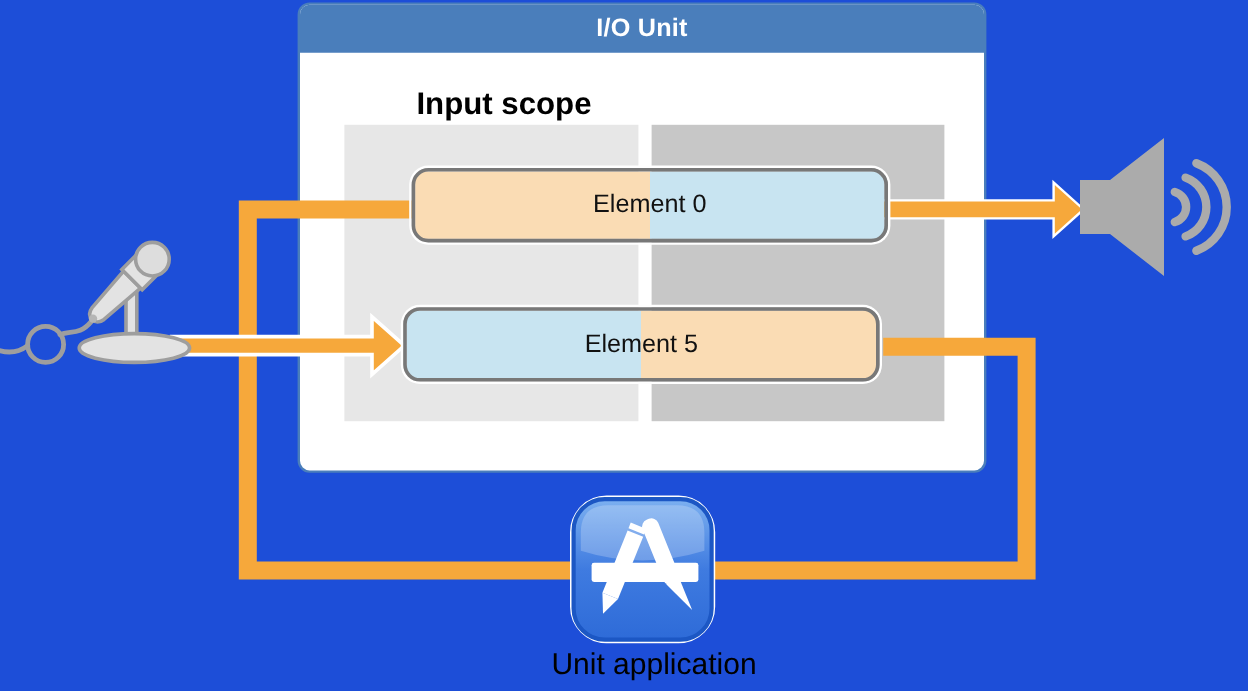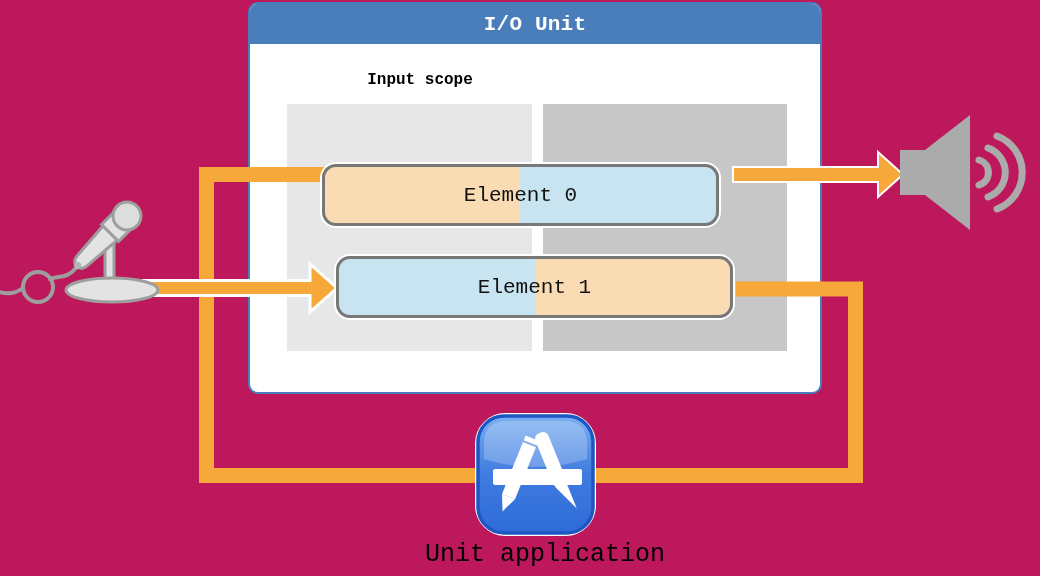--- a/index.html
+++ b/index.html
@@ -1,49 +1,49 @@
 <!DOCTYPE html>
 <html><head>
 <meta charset="utf-8">
 <style>
   html,body{margin:0;padding:0;background:#ffffff;}
   .stage{
-    position:relative;width:1040px;height:576px;background:#be185d;overflow:hidden;
-    font-family:Liberation Mono, monospace;
+    position:relative;width:1040px;height:576px;background:#1d4ed8;overflow:hidden;
+    font-family:Liberation Sans, sans-serif;
   }
   
   .io-unit{
     position:absolute;left:248px;top:2px;width:570px;height:388px;
     background:#ffffff;border:2px solid #4A7EBB;border-radius:10px;z-index:1;
   }
   .io-unit-header{
     height:40px;background:#4A7EBB;border-radius:8px 8px 0 0;
     display:flex;align-items:center;justify-content:center;
     color:#ffffff;font-weight:bold;font-size:21px;letter-spacing:.2px;
   }
   .scope-label{
     position:absolute;top:71px;width:250px;text-align:center;
-    font-weight:bold;font-size:16px;color:#000;z-index:1;
+    font-weight:bold;font-size:26px;color:#000;z-index:1;
   }
   .scope-label.input{left:295px;}
   .scope-label.output{left:535px;}
   .scope-panel{position:absolute;top:104px;height:247px;z-index:1;}
   .scope-panel.input{left:287px;width:245px;background:#E7E7E7;}
   .scope-panel.output{left:543px;width:244px;background:#C7C7C7;}
   
   .wires{position:absolute;left:0;top:0;z-index:2;pointer-events:none;}
   
   .element-box{
     position:absolute;width:397px;height:62px;box-sizing:border-box;
     border:3px solid #787878;border-radius:14px;
     display:flex;align-items:center;justify-content:center;
     font-size:21px;color:#111;z-index:3;
     box-shadow:0 0 0 2px #ffffff;
   }
-  .element-0{left:322px;top:140px;background:linear-gradient(to right,#FADCB4 0 50%,#C8E4F1 50% 100%);margin-top:24px;}
+  .element-0{left:343px;top:140px;background:linear-gradient(to right,#FADCB4 0 50%,#C8E4F1 50% 100%);}
   .element-1{left:336px;top:256px;background:linear-gradient(to right,#C8E4F1 0 50%,#FADCB4 50% 100%);}
   
   .icon-svg{position:absolute;z-index:4;}
   .mic-svg{left:-4px;top:190px;}
   .speaker-svg{left:893px;top:108px;}
   .app-svg{left:474px;top:412px;}
   .app-label{
     position:absolute;left:420px;top:540px;width:250px;text-align:center;
     font-size:25px;color:#000;z-index:4;
   }
@@ -69,21 +69,21 @@
 
     <polygon points="733,167 878,167 878,152 903,174.5 878,197 878,182 733,182" stroke="#ffffff" stroke-width="2" stroke-linejoin="miter" fill="#F6A83B"></polygon>
 
     <polygon points="143,280.5 310,280.5 310,264 337,288 310,312 310,295.5 143,295.5" stroke="#ffffff" stroke-width="3" stroke-linejoin="miter" fill="#F6A83B"></polygon>
   </svg>
 
   <div class="element-box element-0">
     <span>Element 0</span>
   </div>
   <div class="element-box element-1">
-    <span>Element 1</span>
+    <span>Element 5</span>
   </div>
 
   <svg class="icon-svg mic-svg" width="175" height="132" viewBox="0 0 175 132">
 
     <path d="M 80 78 C 70 90 62 85 54 89" fill="none" stroke="#9E9E9E" stroke-width="4" stroke-linecap="round"></path>
     <circle cx="42" cy="97" r="15" fill="none" stroke="#9E9E9E" stroke-width="4"></circle>
     <path d="M 27 98 C 18 105 8 104 0 101" fill="none" stroke="#9E9E9E" stroke-width="4" stroke-linecap="round"></path>
 
     <rect x="109" y="42" width="9" height="58" fill="#E3E3E3" stroke="#9E9E9E" stroke-width="3"></rect>
     <ellipse cx="116" cy="100" rx="46" ry="12" fill="#E3E3E3" stroke="#9E9E9E" stroke-width="3"></ellipse>

